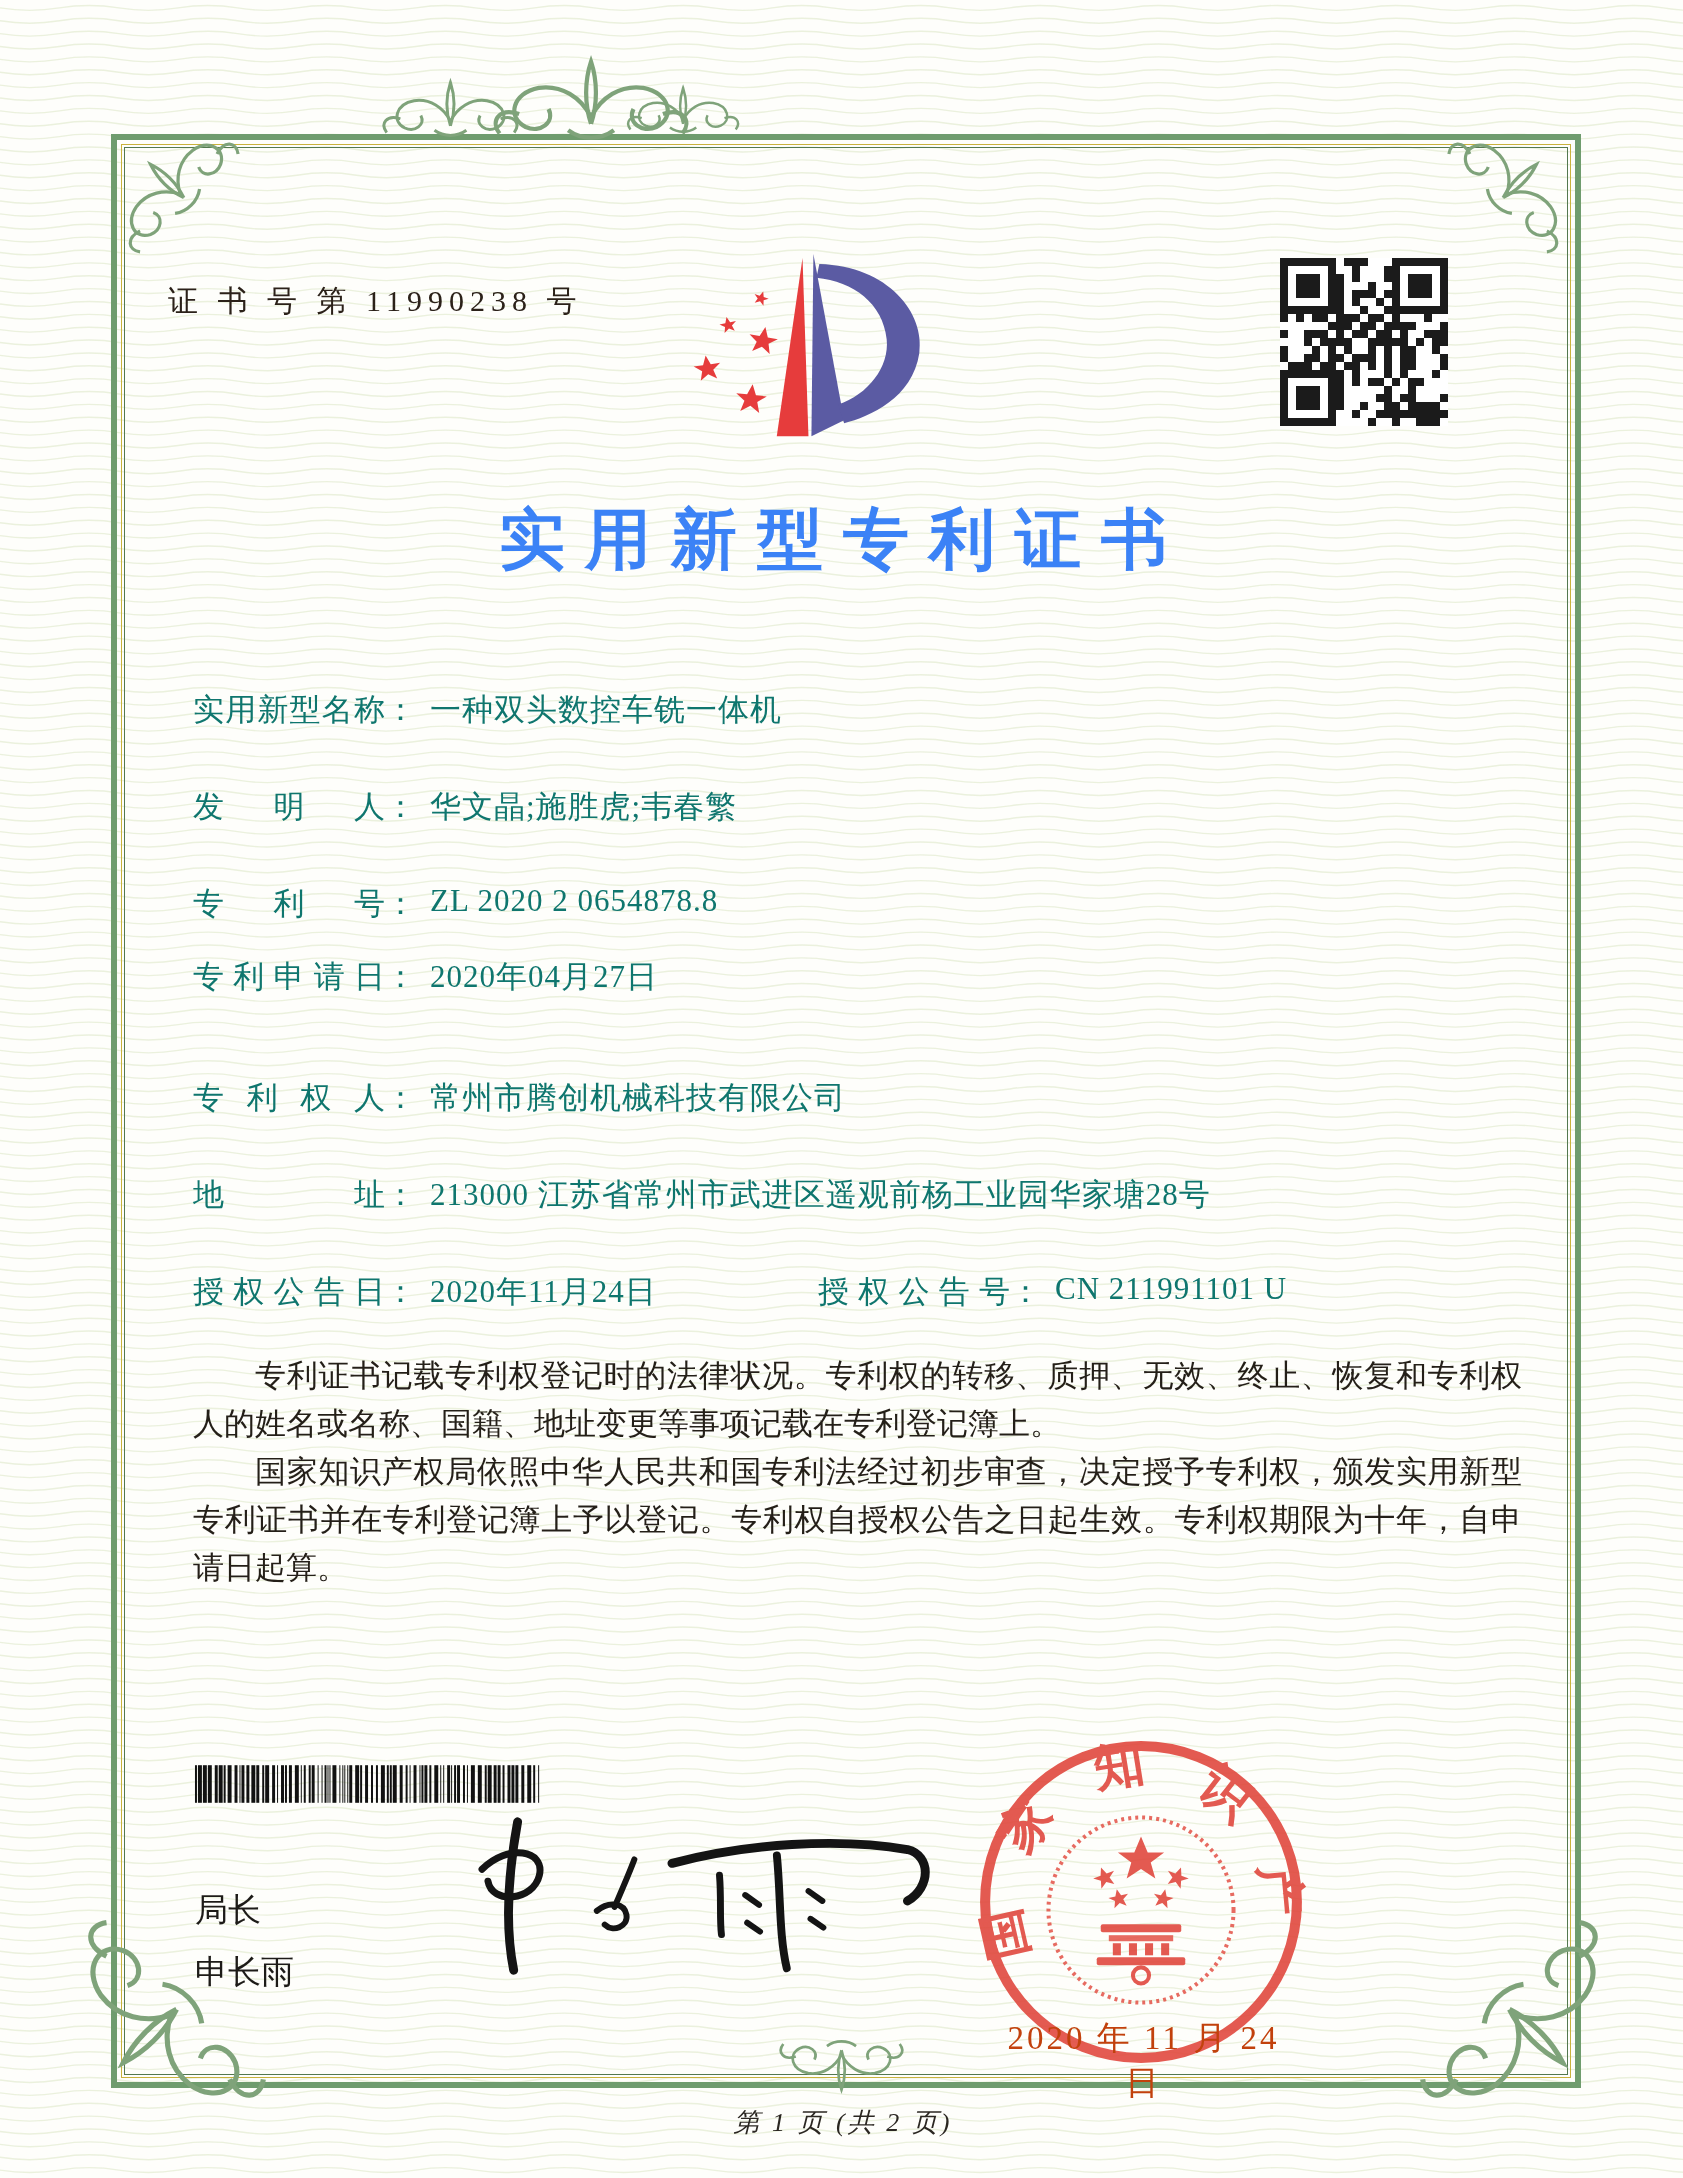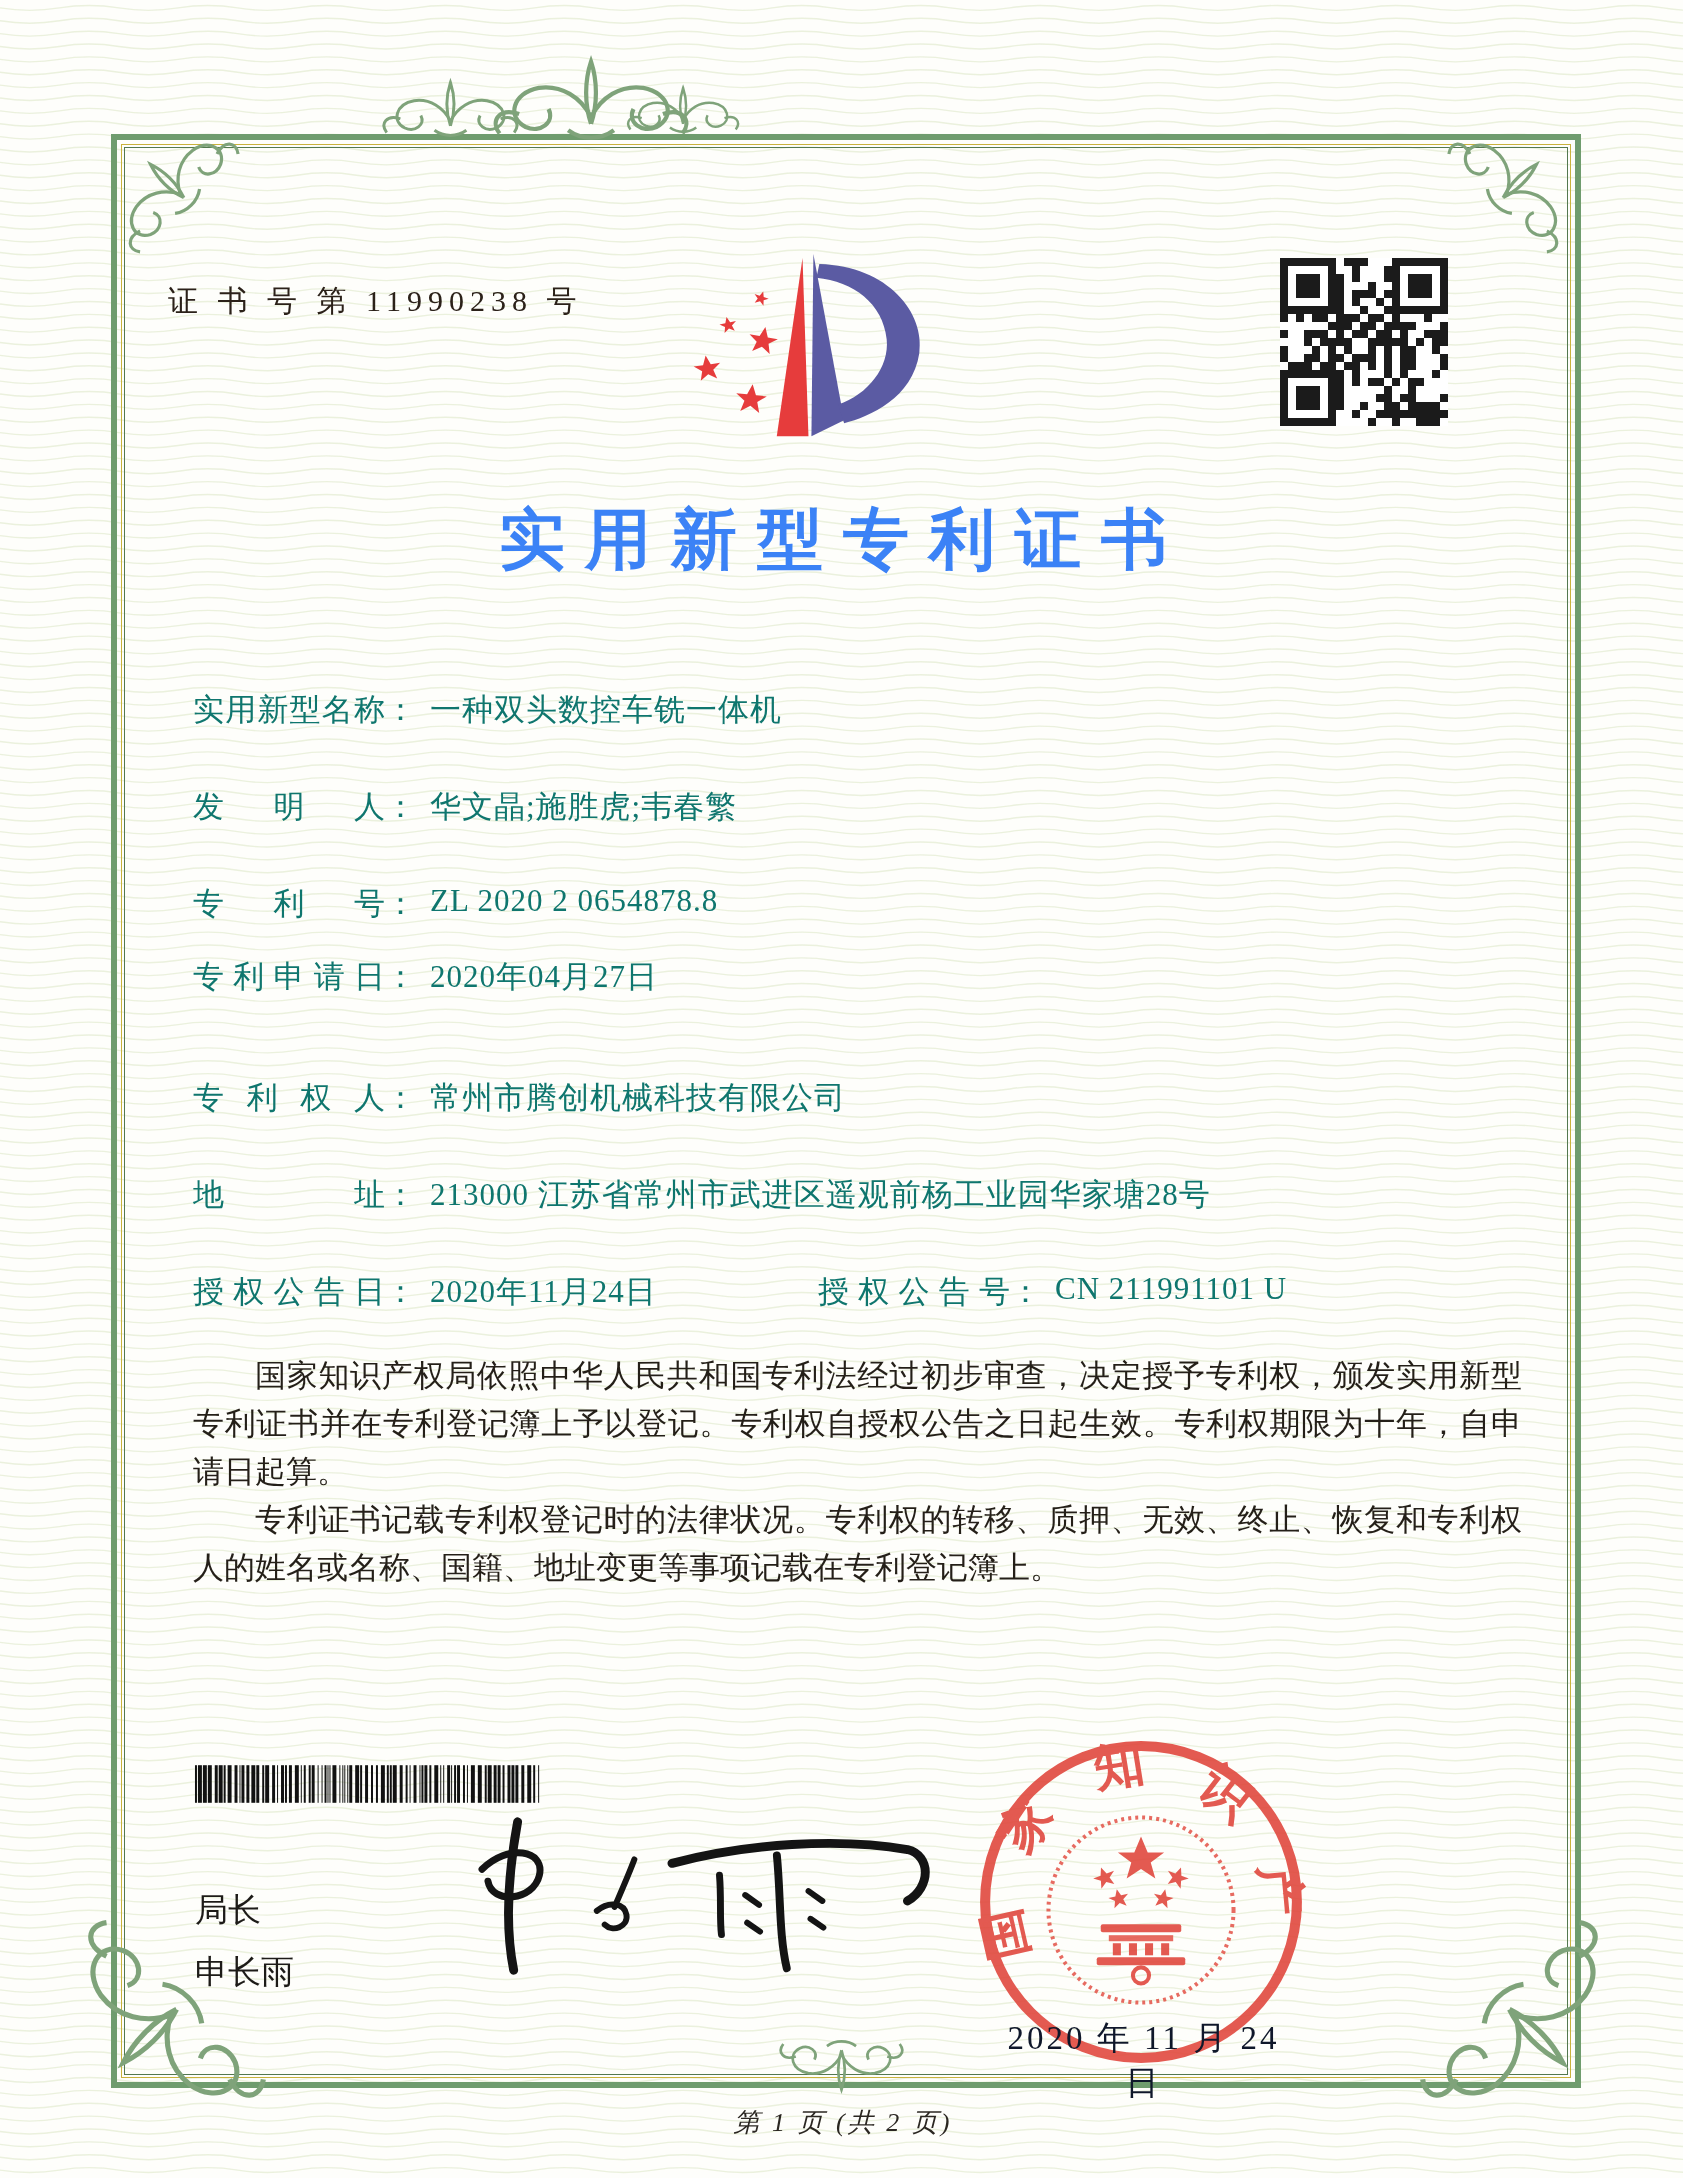--- a/index.html
+++ b/index.html
@@ -25,21 +25,21 @@
   .fcolon{display:inline-block;vertical-align:top;}
   .fvalue{display:inline-block;margin-left:14px;vertical-align:top;letter-spacing:1px;white-space:nowrap;}
   .fpair2{position:absolute;left:625px;top:0;}
   .paras{left:193px;top:1352px;width:1329px;font-size:31px;line-height:48px;text-align:justify;color:#241f18;}
   .paras p{margin:0;text-indent:2em;}
   #barcode{left:193px;top:1765px;}
   .signer{left:195px;top:1879px;font-size:33px;line-height:62px;color:#1d1b18;
           font-family:Liberation Sans, sans-serif;}
   #signature{left:450px;top:1804px;}
   #seal{left:970px;top:1731px;}
-  .seal-date{left:985px;top:2016px;width:317px;text-align:center;font-size:33px;letter-spacing:3px;color:#0f172a;z-index:5;}
+  .seal-date{left:985px;top:2016px;width:317px;text-align:center;font-size:33px;letter-spacing:3px;color:#c2410c;z-index:5;}
   .footer{left:111px;top:2105px;width:1464px;text-align:center;font-size:26px;letter-spacing:3px;color:#2b2722;font-style:italic;}
   #logo{left:656px;top:236px;}
   #qr{left:1280px;top:258px;}
 </style>
 </head>
 <body>
 
 <svg id="bg-waves" width="1683" height="2178" viewBox="0 0 1700 2200">
     <path d="M0 8 q30 5 60 0 t 60 0 t 60 0 t 60 0 t 60 0 t 60 0 t 60 0 t 60 0 t 60 0 t 60 0 t 60 0 t 60 0 t 60 0 t 60 0 t 60 0 t 60 0 t 60 0 t 60 0 t 60 0 t 60 0 t 60 0 t 60 0 t 60 0 t 60 0 t 60 0 t 60 0 t 60 0 t 60 0 t 60 0" fill="none" stroke="#dde8ca" stroke-width="1.4" opacity="0.6"></path>
     <path d="M0 21 q30 5 60 0 t 60 0 t 60 0 t 60 0 t 60 0 t 60 0 t 60 0 t 60 0 t 60 0 t 60 0 t 60 0 t 60 0 t 60 0 t 60 0 t 60 0 t 60 0 t 60 0 t 60 0 t 60 0 t 60 0 t 60 0 t 60 0 t 60 0 t 60 0 t 60 0 t 60 0 t 60 0 t 60 0 t 60 0" fill="none" stroke="#dde8ca" stroke-width="1.4" opacity="0.6"></path>
@@ -435,22 +435,22 @@
   <span class="flabel">地址</span><span class="fcolon">：</span><span class="fvalue">213000 江苏省常州市武进区遥观前杨工业园华家塘28号</span>
 </div>
 <div class="layer frow" style="top:1271px">
   <span class="flabel">授权公告日</span><span class="fcolon">：</span><span class="fvalue">2020年11月24日</span>
   <span class="fpair2">
     <span class="flabel">授权公告号</span><span class="fcolon">：</span><span class="fvalue">CN 211991101 U</span>
   </span>
 </div>
 
 <div class="layer paras">
+  <p>专利证书记载专利权登记时的法律状况。专利权的转移、质押、无效、终止、恢复和专利权人的姓名或名称、国籍、地址变更等事项记载在专利登记簿上。</p>
   <p>国家知识产权局依照中华人民共和国专利法经过初步审查，决定授予专利权，颁发实用新型专利证书并在专利登记簿上予以登记。专利权自授权公告之日起生效。专利权期限为十年，自申请日起算。</p>
-  <p>专利证书记载专利权登记时的法律状况。专利权的转移、质押、无效、终止、恢复和专利权人的姓名或名称、国籍、地址变更等事项记载在专利登记簿上。</p>
 </div>
 
 <svg id="barcode" class="layer" width="358" height="38" viewBox="0 0 362 38">
     <rect x="2" y="0" width="2" height="38" fill="#111"></rect>
     <rect x="5" y="0" width="4" height="38" fill="#111"></rect>
     <rect x="10" y="0" width="4" height="38" fill="#111"></rect>
     <rect x="15" y="0" width="4" height="38" fill="#111"></rect>
     <rect x="22" y="0" width="3" height="38" fill="#111"></rect>
     <rect x="26" y="0" width="4" height="38" fill="#111"></rect>
     <rect x="31" y="0" width="2" height="38" fill="#111"></rect>

